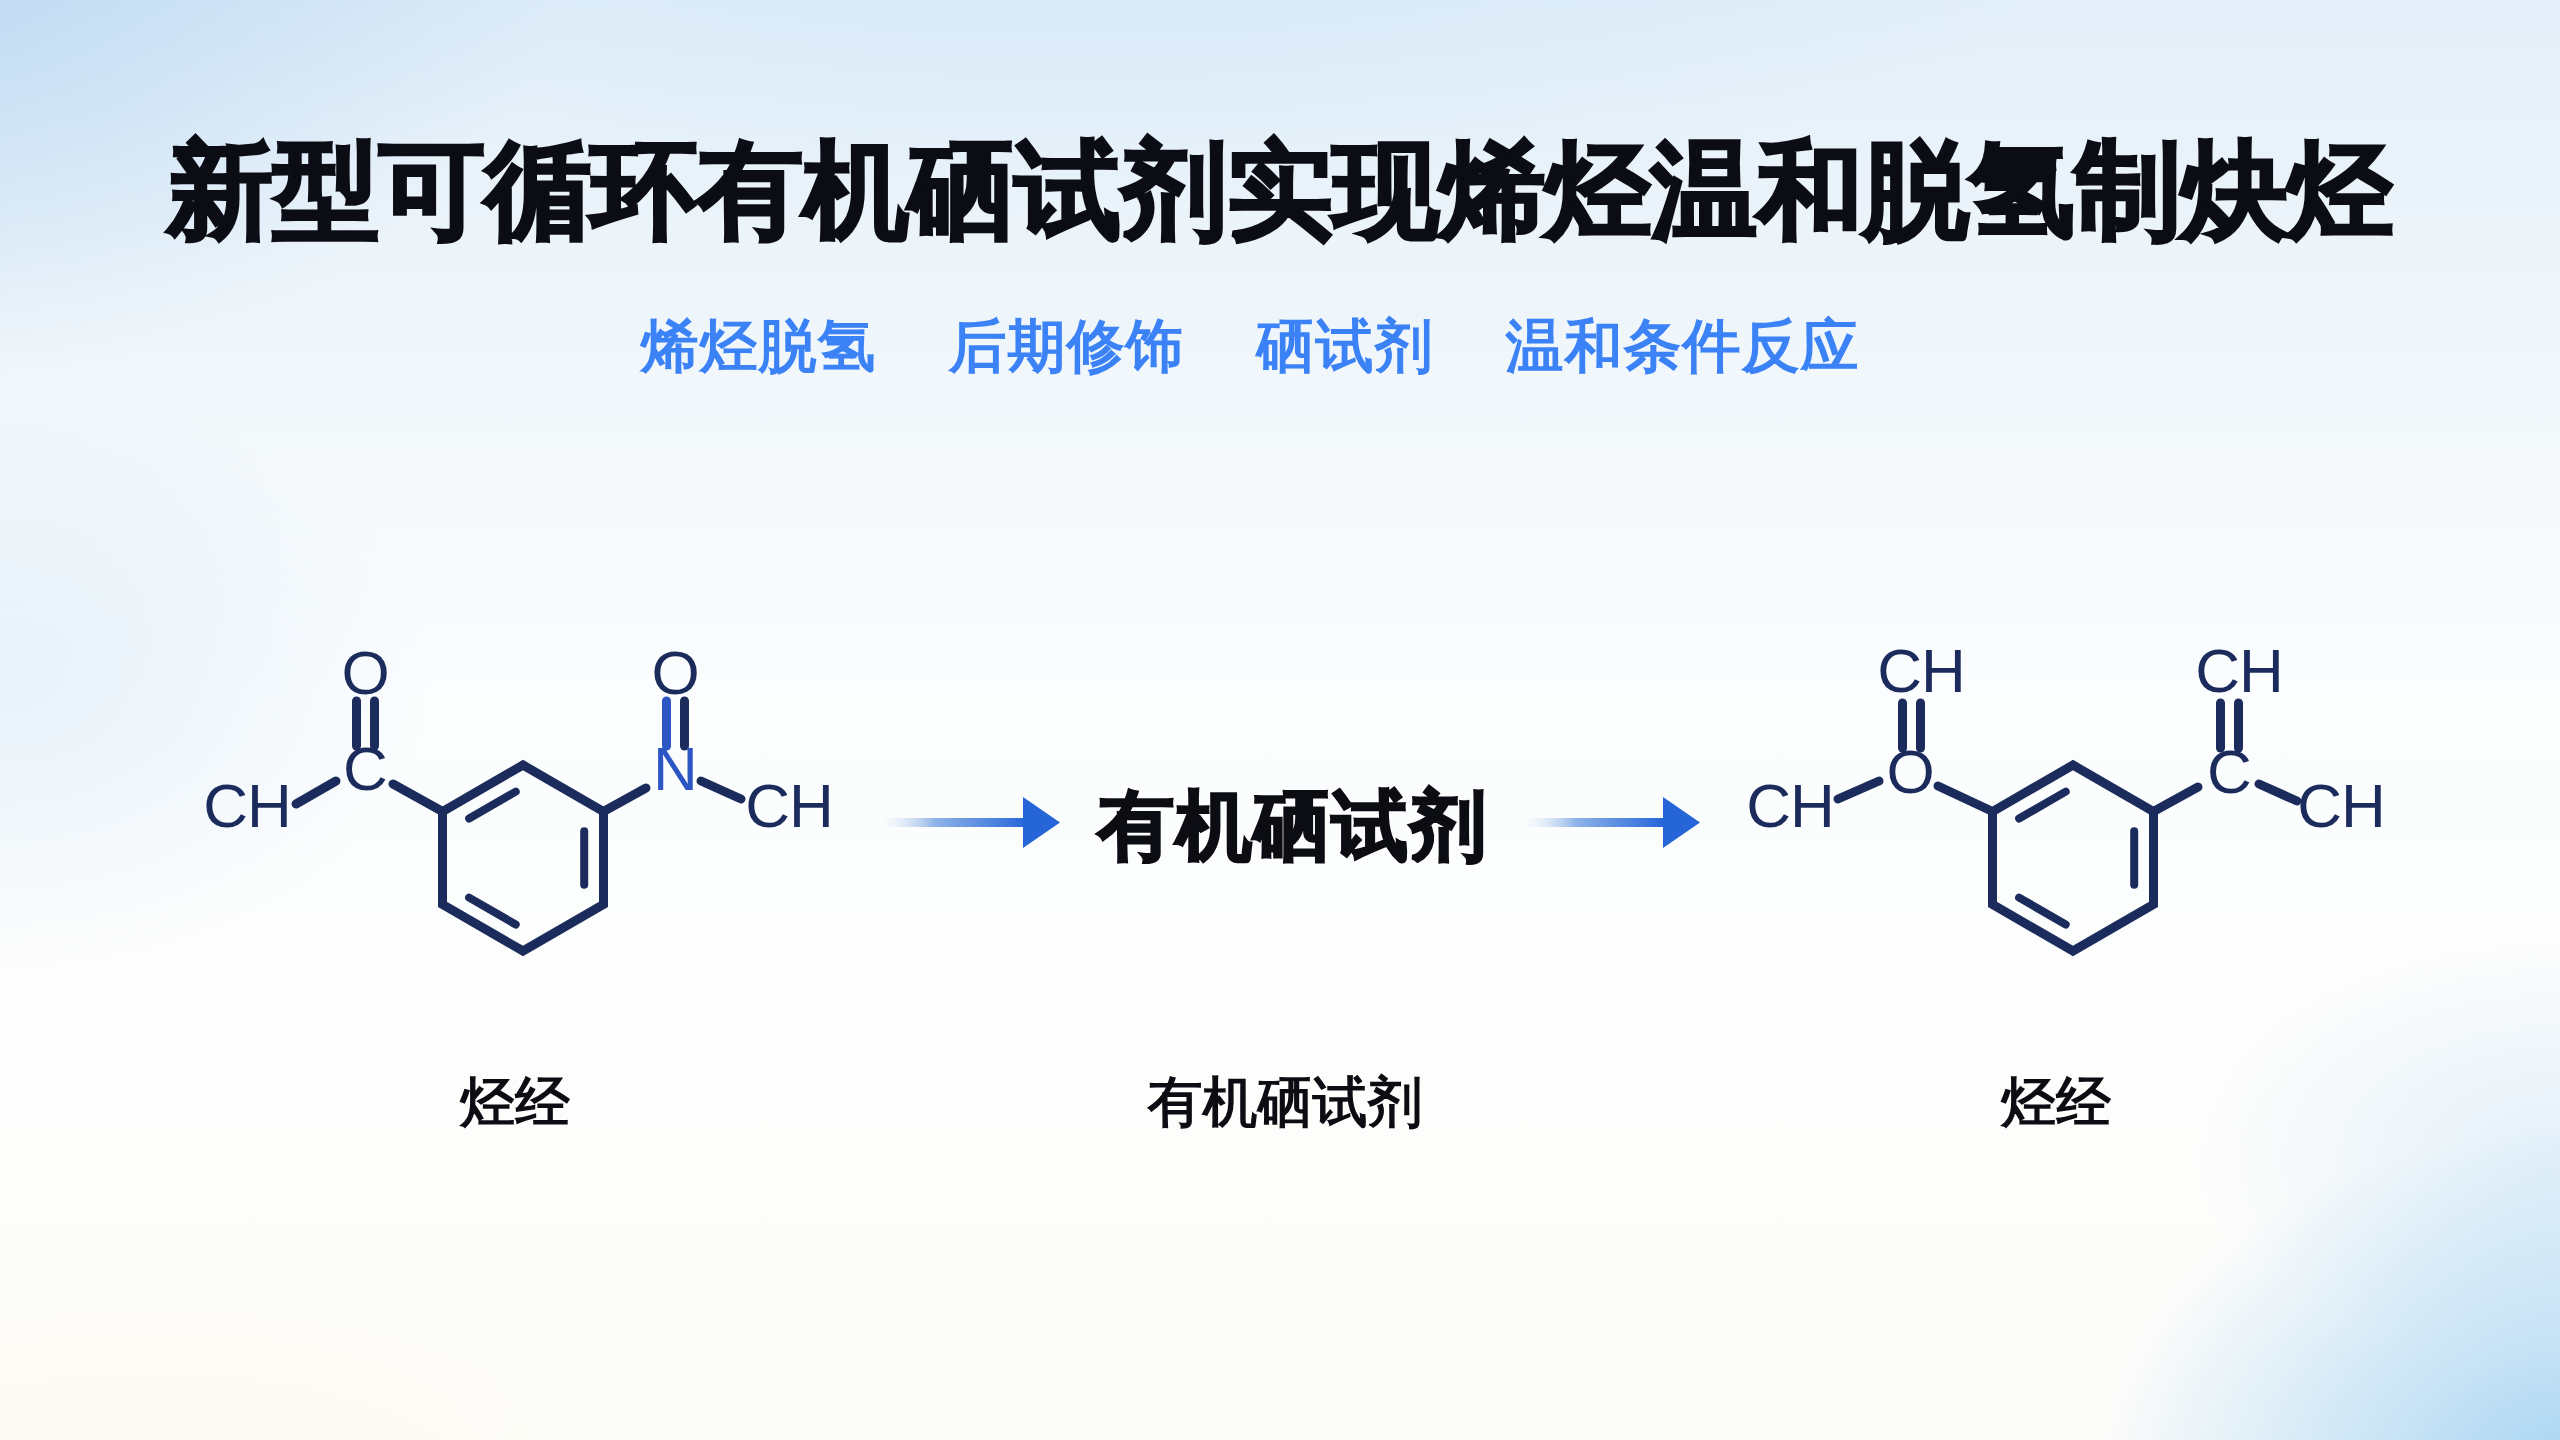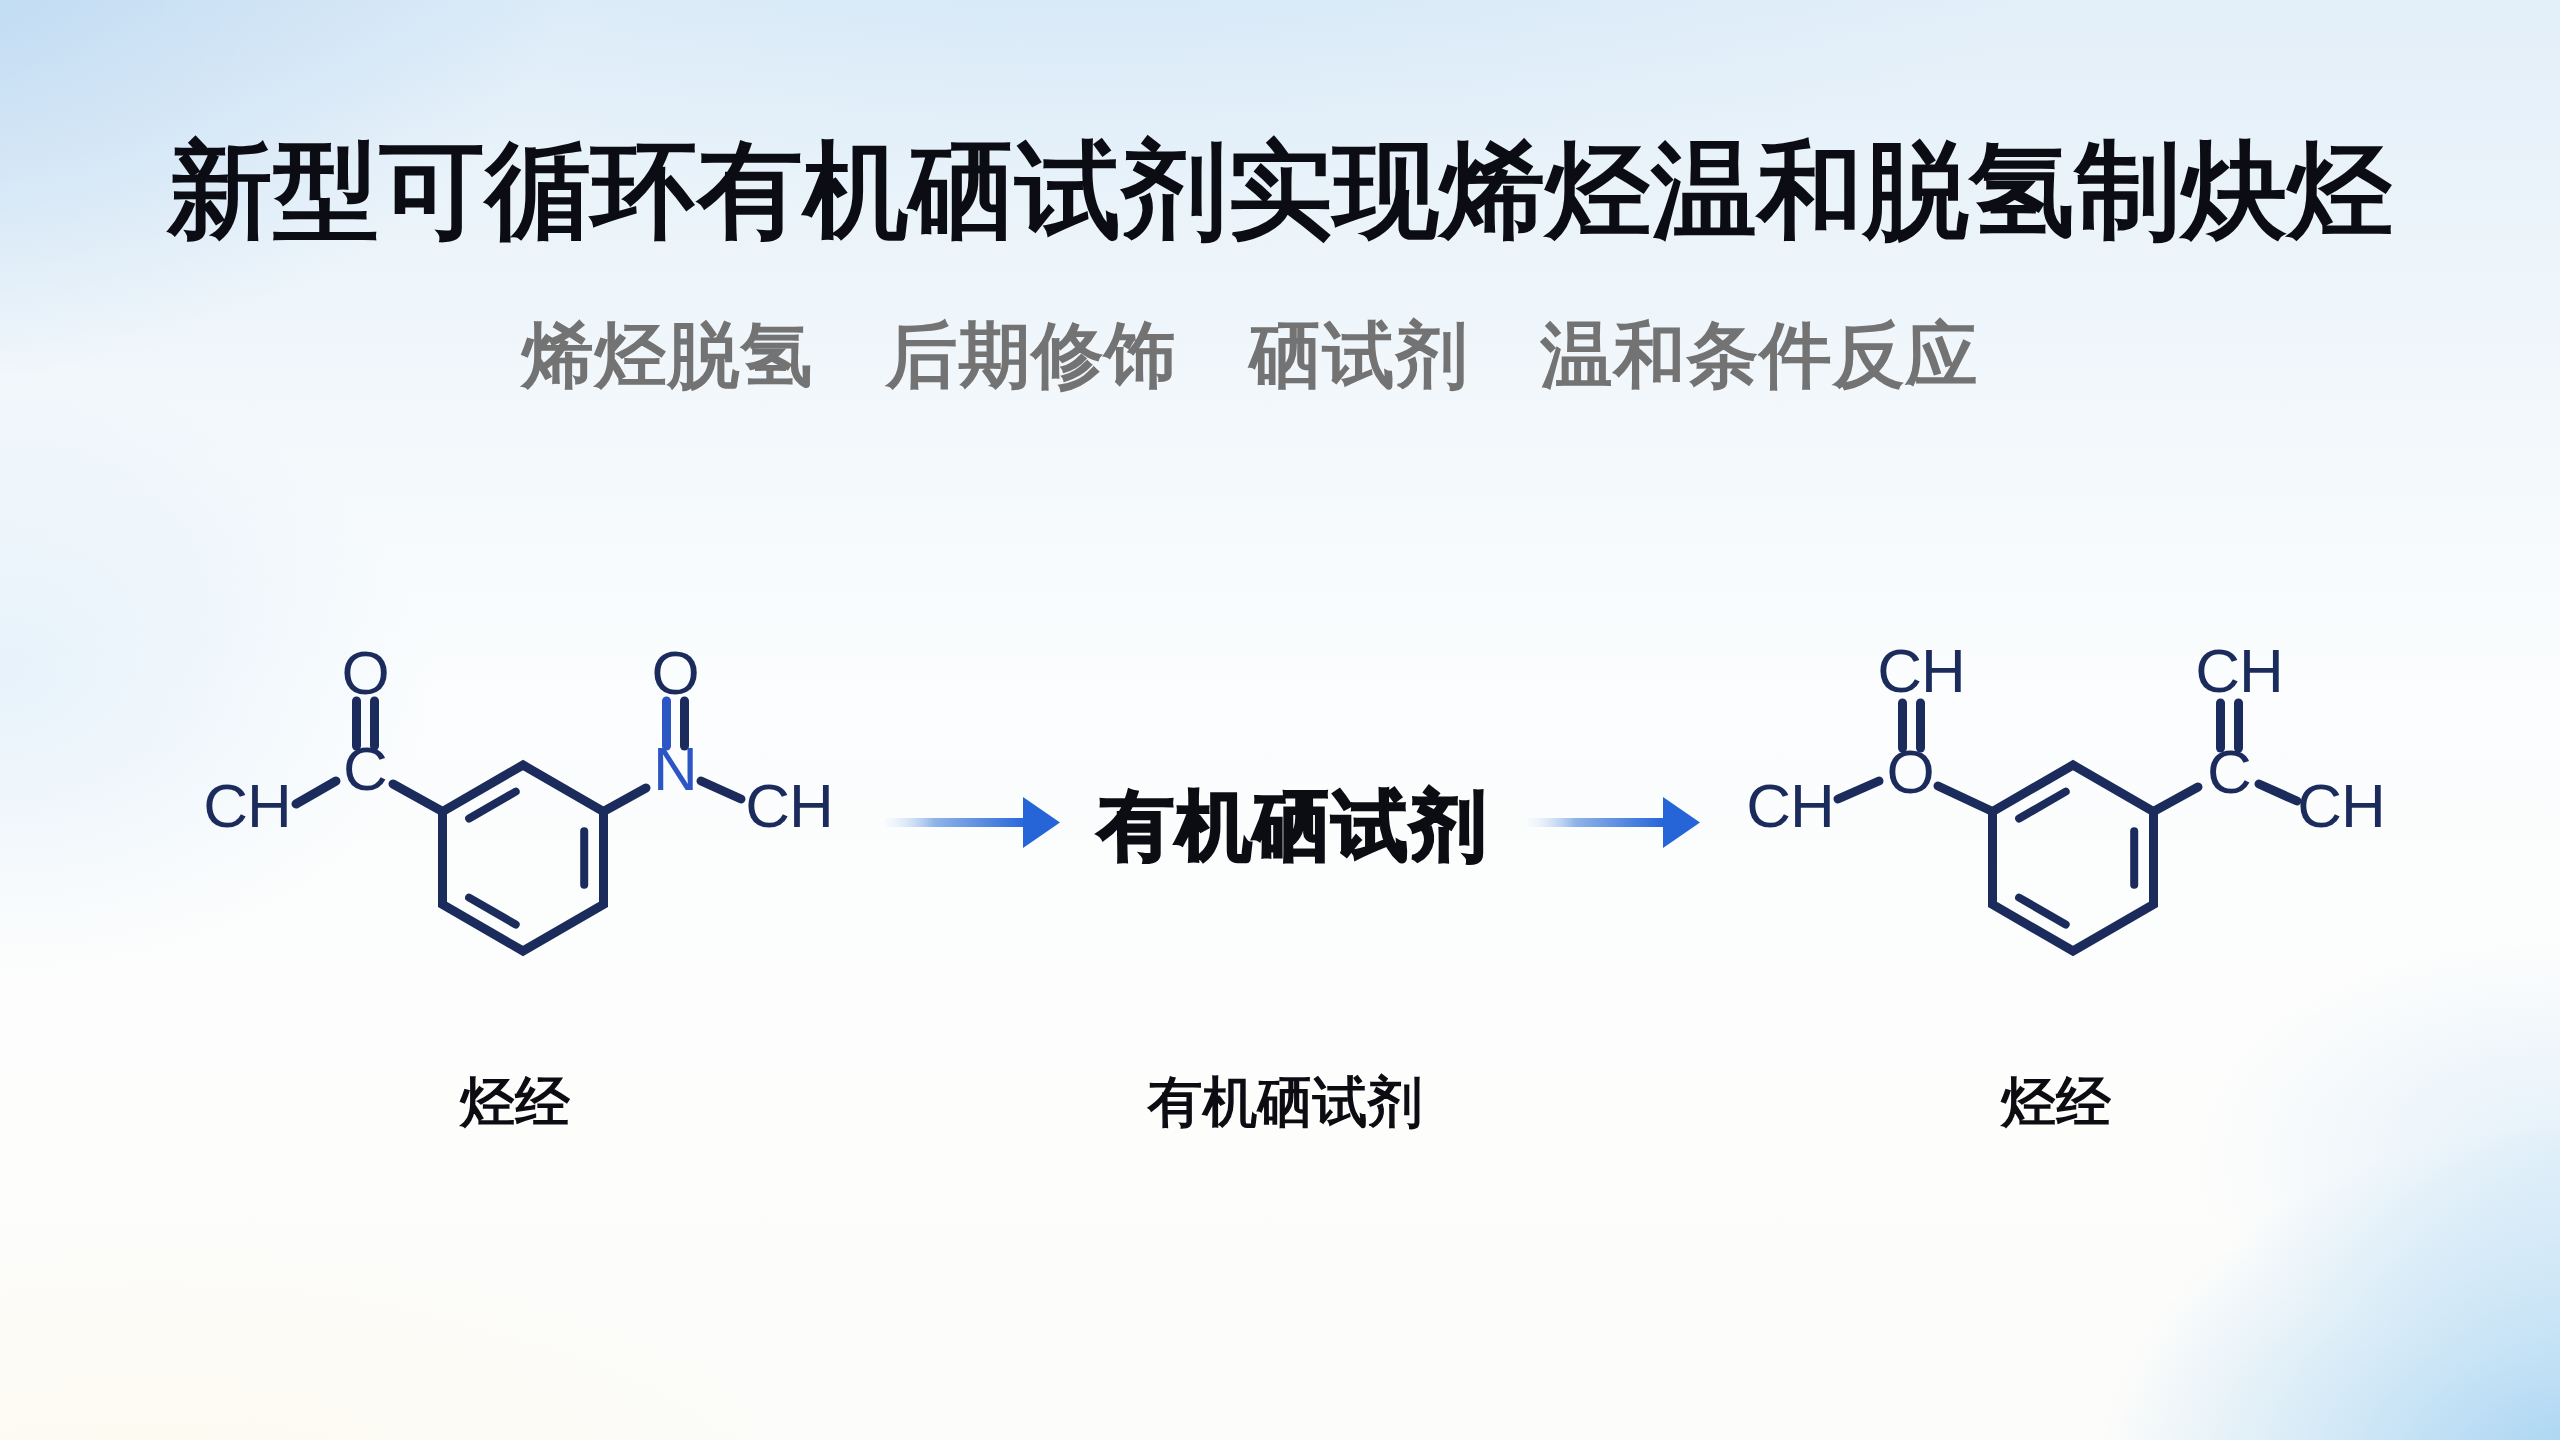--- a/index.html
+++ b/index.html
@@ -10,27 +10,27 @@
       radial-gradient(1100px 760px at -4% -6%, rgba(168,205,238,.72), rgba(168,205,238,0) 62%),
       radial-gradient(1600px 560px at 42% -12%, rgba(193,222,245,.55), rgba(193,222,245,0) 70%),
       radial-gradient(620px 420px at 0% 47%, rgba(198,224,245,.38), rgba(198,224,245,0) 70%),
       radial-gradient(760px 560px at 101% 103%, rgba(138,198,240,.78), rgba(138,198,240,0) 64%),
       radial-gradient(520px 300px at 100% 80%, rgba(190,222,246,.40), rgba(190,222,246,0) 70%),
       radial-gradient(900px 320px at 6% 101%, rgba(252,248,232,.55), rgba(252,248,232,0) 70%),
       linear-gradient(180deg,#e3eff9 0%,#f1f7fb 26%,#fbfdfe 48%,#fdfdfc 78%,#fcfcfa 100%);
   }
   .page-title{
     position:absolute;top:124px;left:0;width:2560px;
-    text-align:center;font-size:106px;line-height:1.25;font-weight:400;
+    text-align:center;font-size:106px;line-height:1.25;font-weight:700;
     color:#0c0c14;-webkit-text-stroke:3px #0c0c14;letter-spacing:0px;
   }
   .keyword-row{
     position:absolute;top:308px;left:0;width:2500px;
     display:flex;justify-content:center;gap:72px;
-    font-size:72px;font-weight:700;color:#737373;letter-spacing:1px;
+    font-size:58px;font-weight:700;color:#3b82f6;letter-spacing:1px;
   }
   .scheme-svg{position:absolute;left:0;top:600px;width:2560px;height:480px;}
   .mol-label{
     position:absolute;top:1062px;height:80px;width:420px;
     text-align:center;font-size:55px;line-height:80px;font-weight:400;color:#0c0c12;
     -webkit-text-stroke:1.5px #0c0c12;
   }
   .mol-label.l{left:305px;}
   .mol-label.c{left:1075px;}
   .mol-label.r{left:1846px;}

